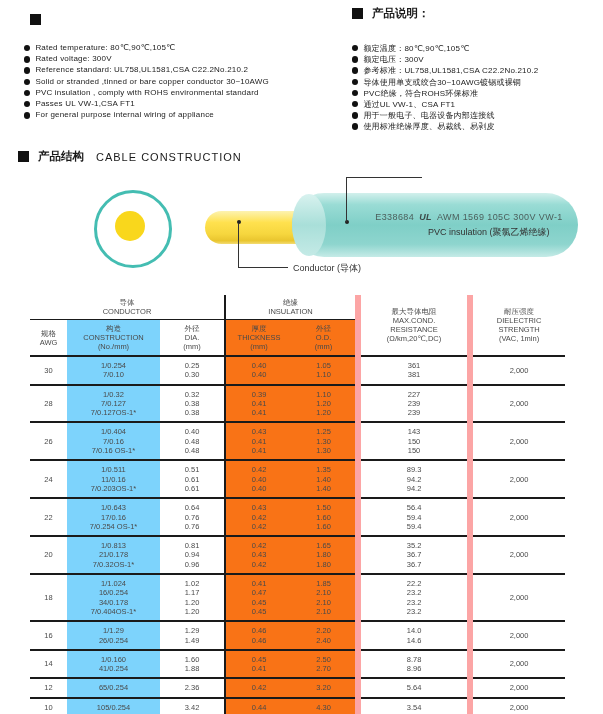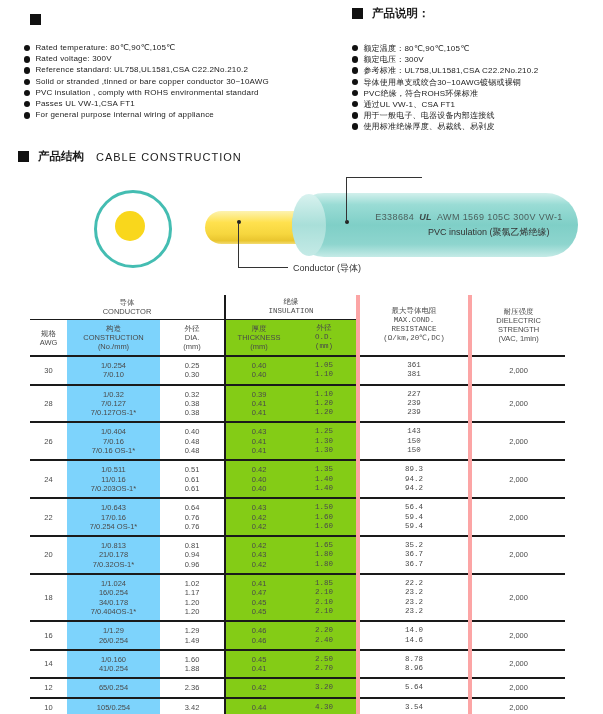--- a/index.html
+++ b/index.html
@@ -49,23 +49,23 @@
   table.spec { border-collapse:collapse; table-layout:fixed; width:535px;
     font-size:7.5px; color:#4a4a4a; text-align:center; }
   table.spec th { font-weight:normal; line-height:9px; padding:3px 0; }
   table.spec thead tr.cols th { padding:4px 0; }
   table.spec td { line-height:9.3px; padding:4px 0; vertical-align:middle; }
   .hl { display:block; }
   .grp-row th { border-bottom:1px solid #1a1a1a; }
   thead tr.cols { border-bottom:2px solid #1a1a1a; }
   tbody tr { border-bottom:2px solid #1a1a1a; }
   .vb2 { border-right:2px solid #1a1a1a; }
-  .vb1 { border-right:4px solid #fca5a5;font-family:Liberation Mono, monospace; }
+  .vb1 { border-right:6px solid #fca5a5; }
   .bg-y { background:#7dd3fc; }
-  .bg-b { background:#84cc16; }
+  .bg-b { background:#f97316; }
   .ln { line-height:9.3px; }
 </style>
 </head>
 <body>
 
 <div class="page">
 
   <div class="sec-head" style="left:30px; top:14px;">
     <span class="sq"></span>
   </div>

